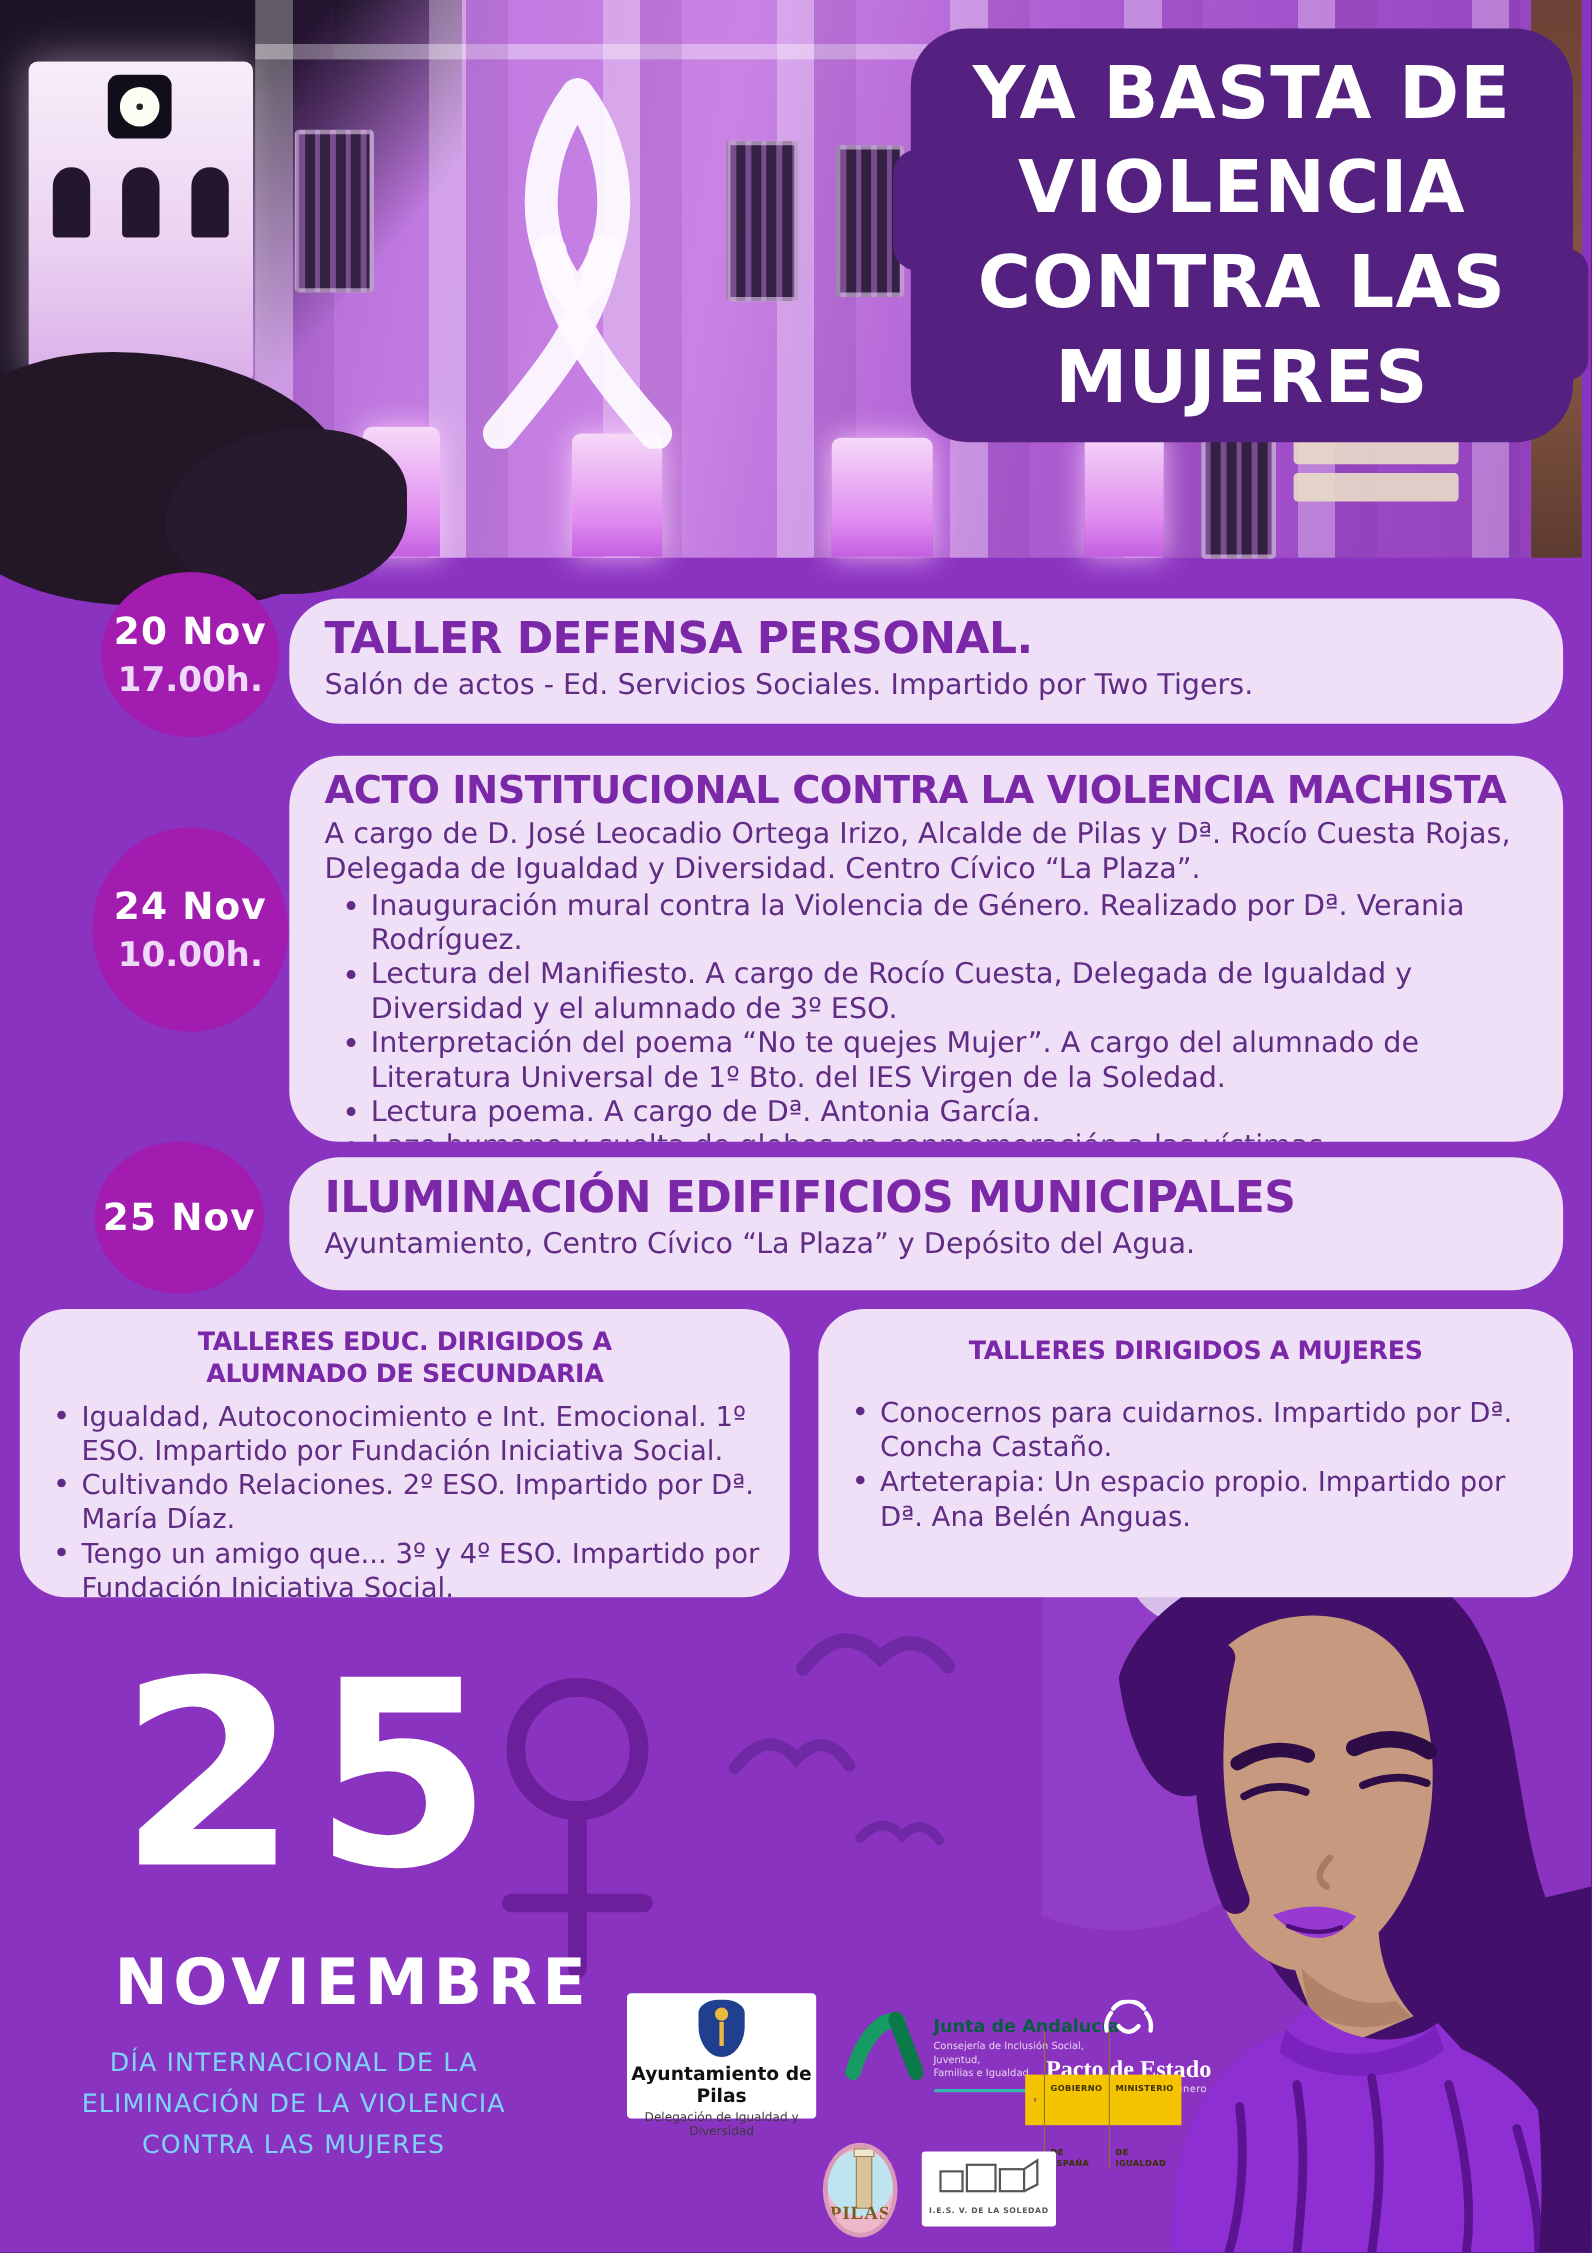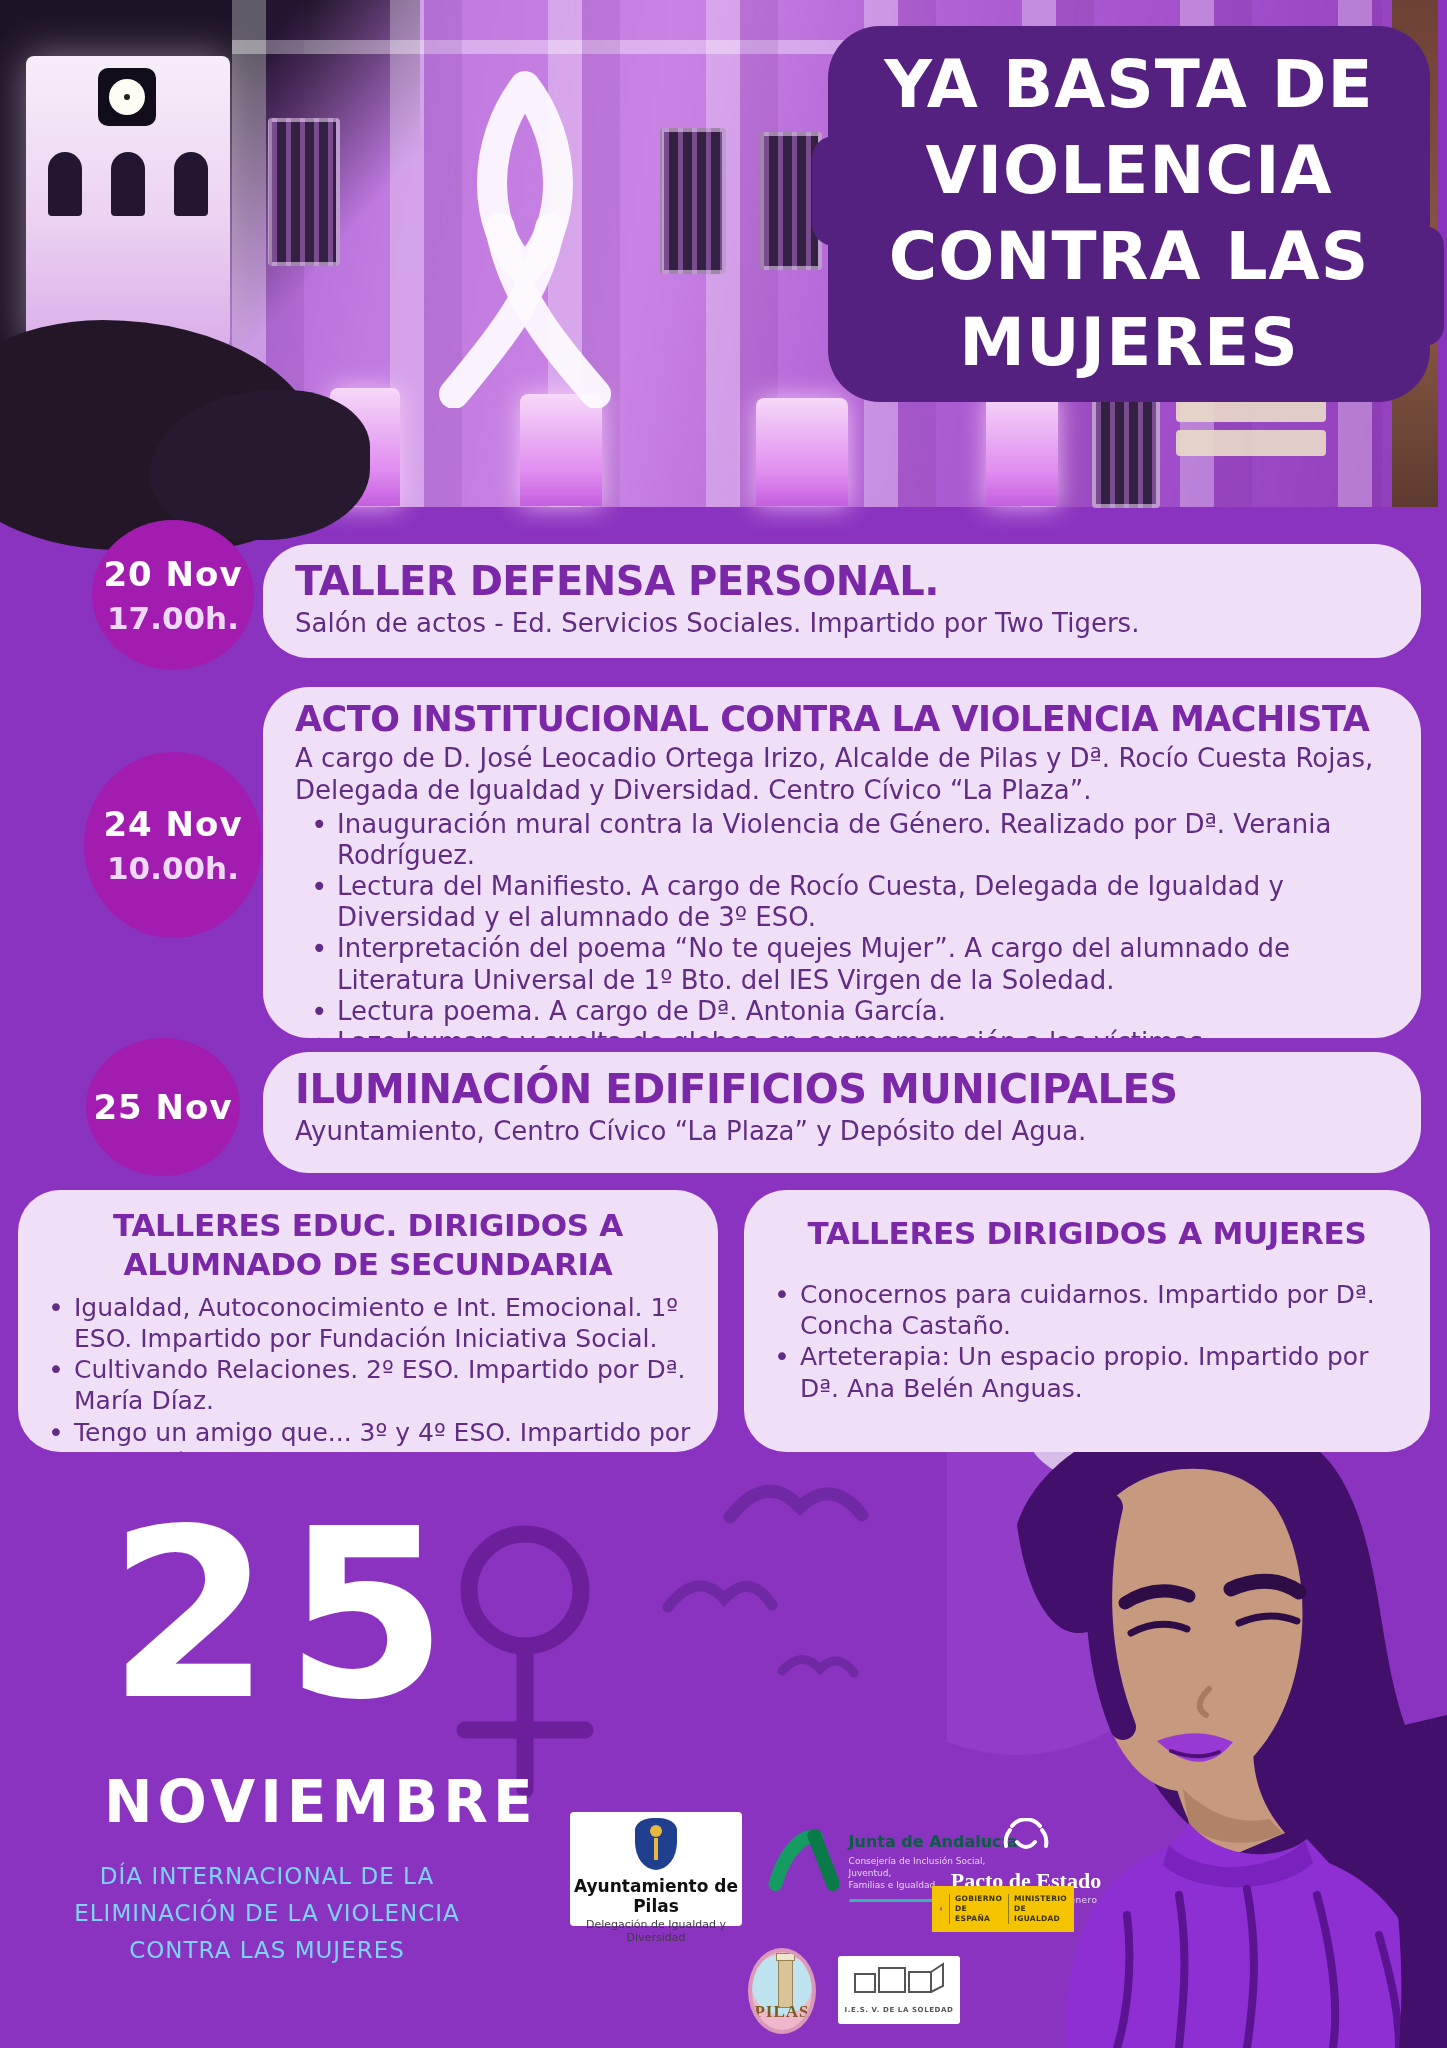--- a/index.html
+++ b/index.html
@@ -57,21 +57,21 @@
   #card-2 .ev-title{font-size:35px;}
   .ev-body{color:#612c84;font-size:26px;line-height:1.22;margin-top:4px;}
   .ev-bullets{list-style:none;margin:2px 0 0 0;padding:0 0 0 12px;}
   .ev-bullets li{position:relative;padding-left:30px;color:#612c84;font-size:26px;line-height:1.2;}
   .ev-bullets li::before{content:"•";position:absolute;left:4px;top:-1px;font-size:28px;color:#612c84;}
   
   .ws-box{position:absolute;top:1190px;background:#efe0f7;border-radius:42px;padding:16px 24px;box-sizing:border-box;
     height:262px;overflow:hidden;z-index:2;}
   #box-left{left:18px;width:700px;}
   #box-right{left:744px;width:686px;padding-top:24px;}
-  .ws-title{color:#7a28a8;font-weight:800;font-size:31px;text-align:center;line-height:1.25;letter-spacing:-0.3px;white-space:nowrap;}
+  .ws-title{color:#7a28a8;font-weight:800;font-size:23px;text-align:center;line-height:1.25;letter-spacing:-0.3px;white-space:nowrap;}
   #box-right .ws-title{margin-bottom:26px;}
   .ws-bullets{list-style:none;margin:8px 0 0 0;padding:0;}
   .ws-bullets li{position:relative;padding-left:32px;color:#612c84;font-size:25px;line-height:1.25;}
   .ws-bullets li::before{content:"•";position:absolute;left:6px;top:-1px;font-size:27px;color:#612c84;}
   
   .big-day{position:absolute;left:108px;top:1498px;color:#ffffff;font-size:234px;font-weight:800;
     letter-spacing:14px;line-height:1;z-index:2;}
   #female-svg{position:absolute;left:430px;top:1518px;z-index:1;}
   .month{position:absolute;left:104px;top:1768px;color:#ffffff;font-size:58px;font-weight:800;letter-spacing:5px;z-index:2;}
   .intl{position:absolute;left:52px;top:1858px;width:430px;text-align:center;z-index:2;}
@@ -91,21 +91,21 @@
   .junta-text{padding-top:8px;}
   .junta-name{font-size:16px;font-weight:800;color:#0a5c43;}
   .junta-dept{font-size:9px;color:#e4d3ef;line-height:1.35;margin-top:4px;}
   .junta-bar{width:118px;height:3px;background:#35b6ab;margin-top:8px;border-radius:2px;}
   .logo-pacto{position:absolute;left:938px;top:1818px;width:176px;text-align:center;z-index:4;}
   .pacto-name{font-family:"Liberation Serif","DejaVu Serif",serif;font-size:22px;font-weight:700;color:#ffffff;margin-top:2px;}
   .pacto-sub{font-size:9px;color:#e8d7f2;margin-top:1px;letter-spacing:.4px;}
   .logo-gob{position:absolute;left:932px;top:1886px;width:142px;height:46px;background:#f5c400;z-index:4;
     display:flex;align-items:center;gap:6px;padding:3px 7px;box-sizing:border-box;}
   .gob-col{border-left:1px solid #8a7a1c;padding-left:5px;}
-  .gob-col div{font-size:7.5px;font-weight:700;color:#3a3000;line-height:1.3;letter-spacing:.3px;}
+  .gob-col div{font-size:7.5px;font-weight:700;color:#3a3000;line-height:1.3;letter-spacing:.3px;margin-top:48px;}
   .logo-pilas{position:absolute;left:748px;top:1948px;width:68px;height:86px;border-radius:50%;
     background:radial-gradient(circle at 50% 42%,#bfe4ef 0 55%,#efb7cc 56% 100%);
     border:4px solid #d89ab8;box-sizing:border-box;z-index:4;display:flex;align-items:flex-end;justify-content:center;overflow:hidden;}
   .pilas-tower{position:absolute;left:26px;top:6px;width:13px;height:48px;background:#d9c49a;border:1px solid #9a8053;}
   .pilas-tower::before{content:"";position:absolute;left:-3px;top:-6px;width:17px;height:6px;background:#efe6cf;border:1px solid #9a8053;}
   .pilas-word{position:relative;font-size:17px;font-weight:800;color:#7c5b1d;letter-spacing:1px;margin-bottom:8px;font-family:Liberation Serif, serif;}
   .logo-ies{position:absolute;left:838px;top:1956px;width:122px;height:68px;background:#ffffff;border-radius:3px;
     z-index:4;text-align:center;padding-top:4px;box-sizing:border-box;}
   .ies-caption{font-size:7px;font-weight:700;color:#555;letter-spacing:.6px;margin-top:2px;}
 </style>

